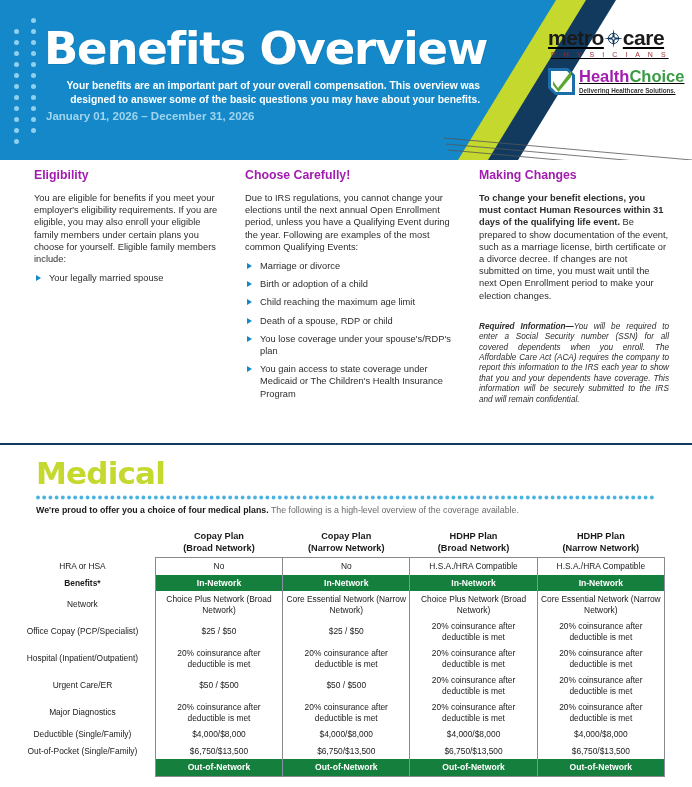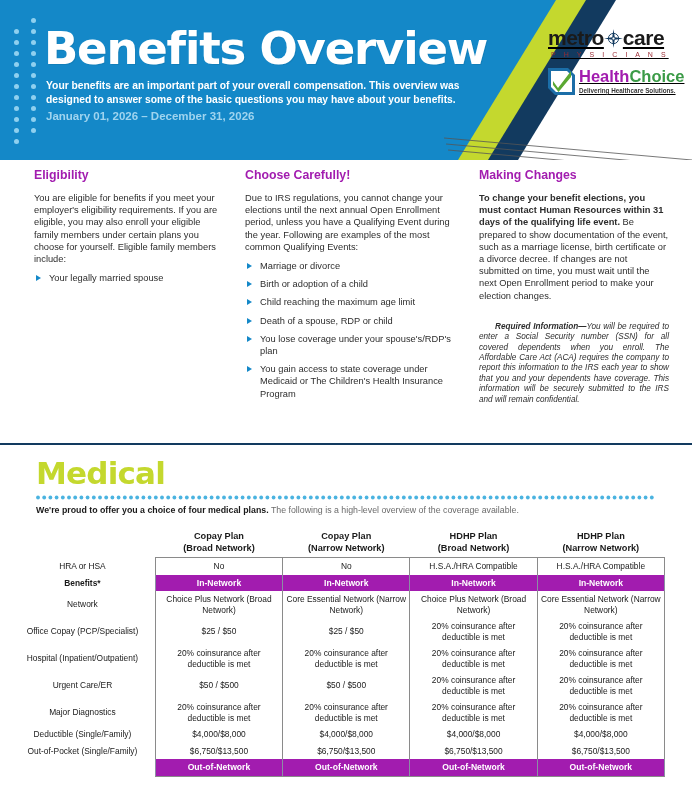--- a/index.html
+++ b/index.html
@@ -32,22 +32,22 @@
   .dots-col { position: absolute; left: 14px; top: 18px; width: 34px; height: 126px; }
   .dot-sm { position: absolute; width: 5px; height: 5px; border-radius: 50%; background: #8fd0ef; }
 
   .banner-title {
     position: absolute; left: 44px; top: 22px;
     font-size: 45px; font-weight: bold; color: #ffffff;
     letter-spacing: -1.2px; font-family: "DejaVu Sans", sans-serif;
     text-shadow: 1px 1px 0 rgba(0,0,0,0.07);
   }
   .banner-sub {
-    position: absolute; left: 46px; top: 79px; width: 420px;
-    font-size: 10.3px; font-weight: bold; color: #ffffff; line-height: 14px;
+    position: absolute; left: 60px; top: 79px; width: 420px;
+    font-size: 10.3px; font-weight: bold; color: #ffffff; line-height: 14px; text-align: right;
   }
   .banner-date {
     position: absolute; left: 46px; top: 110px;
     font-size: 11.5px; font-weight: bold; color: #9fd4ef;
   }
 
   
   .logo-wrap { position: absolute; left: 548px; top: 26px; width: 138px; text-decoration: underline; }
   .logo-metro { position: relative; font-size: 21px; font-weight: bold; color: #1a1a1a;
     font-family: "Liberation Sans", sans-serif; letter-spacing: -0.5px; white-space: nowrap; }
@@ -77,21 +77,21 @@
   }
   ul.blist li::before {
     content: ""; position: absolute; left: 2px; top: 3px;
     border-left: 5px solid #1488c8; border-top: 3.6px solid transparent;
     border-bottom: 3.6px solid transparent;
   }
   .required {
     margin-top: 20px; font-size: 8.2px; line-height: 10.4px;
     font-style: italic; color: #2d2d2d; text-align: justify;
   }
-  .required b { font-style: italic; margin-left: 16px; }
+  .required b { font-style: italic; }
 
   
   .rule { position: absolute; top: 443px; left: 0; width: 692px; height: 2px; background: #123a5f; }
 
   
   .med-title {
     position: absolute; top: 455px; left: 36px;
     font-size: 31px; font-weight: bold; color: #c4d82e;
     font-family: "DejaVu Sans", sans-serif; letter-spacing: -0.8px;
   }
@@ -114,21 +114,21 @@
     border: none; line-height: 10.5px;
   }
   td.rl.b { font-weight: bold; }
   td.cell {
     font-size: 8.4px; color: #1a1a1a; text-align: center;
     border-left: 1px solid #8a8a8a; border-right: 1px solid #8a8a8a;
     padding: 3px 3px; line-height: 10.5px;
   }
   tr.first-data td.cell { border-top: 1px solid #8a8a8a; }
   tr.band td.cell {
-    background: #a21caf; color: #ffffff; font-weight: bold; font-size: 8.6px;
+    background: #15803d; color: #ffffff; font-weight: bold; font-size: 8.6px;
     border-left: 1px solid #8b8fa3; border-right: 1px solid #8b8fa3;
   }
   tr.lastrow td.cell { border-bottom: 1px solid #8a8a8a; }
 </style>
 </head>
 <body>
 
 <div class="page">
 
   <div class="banner">

